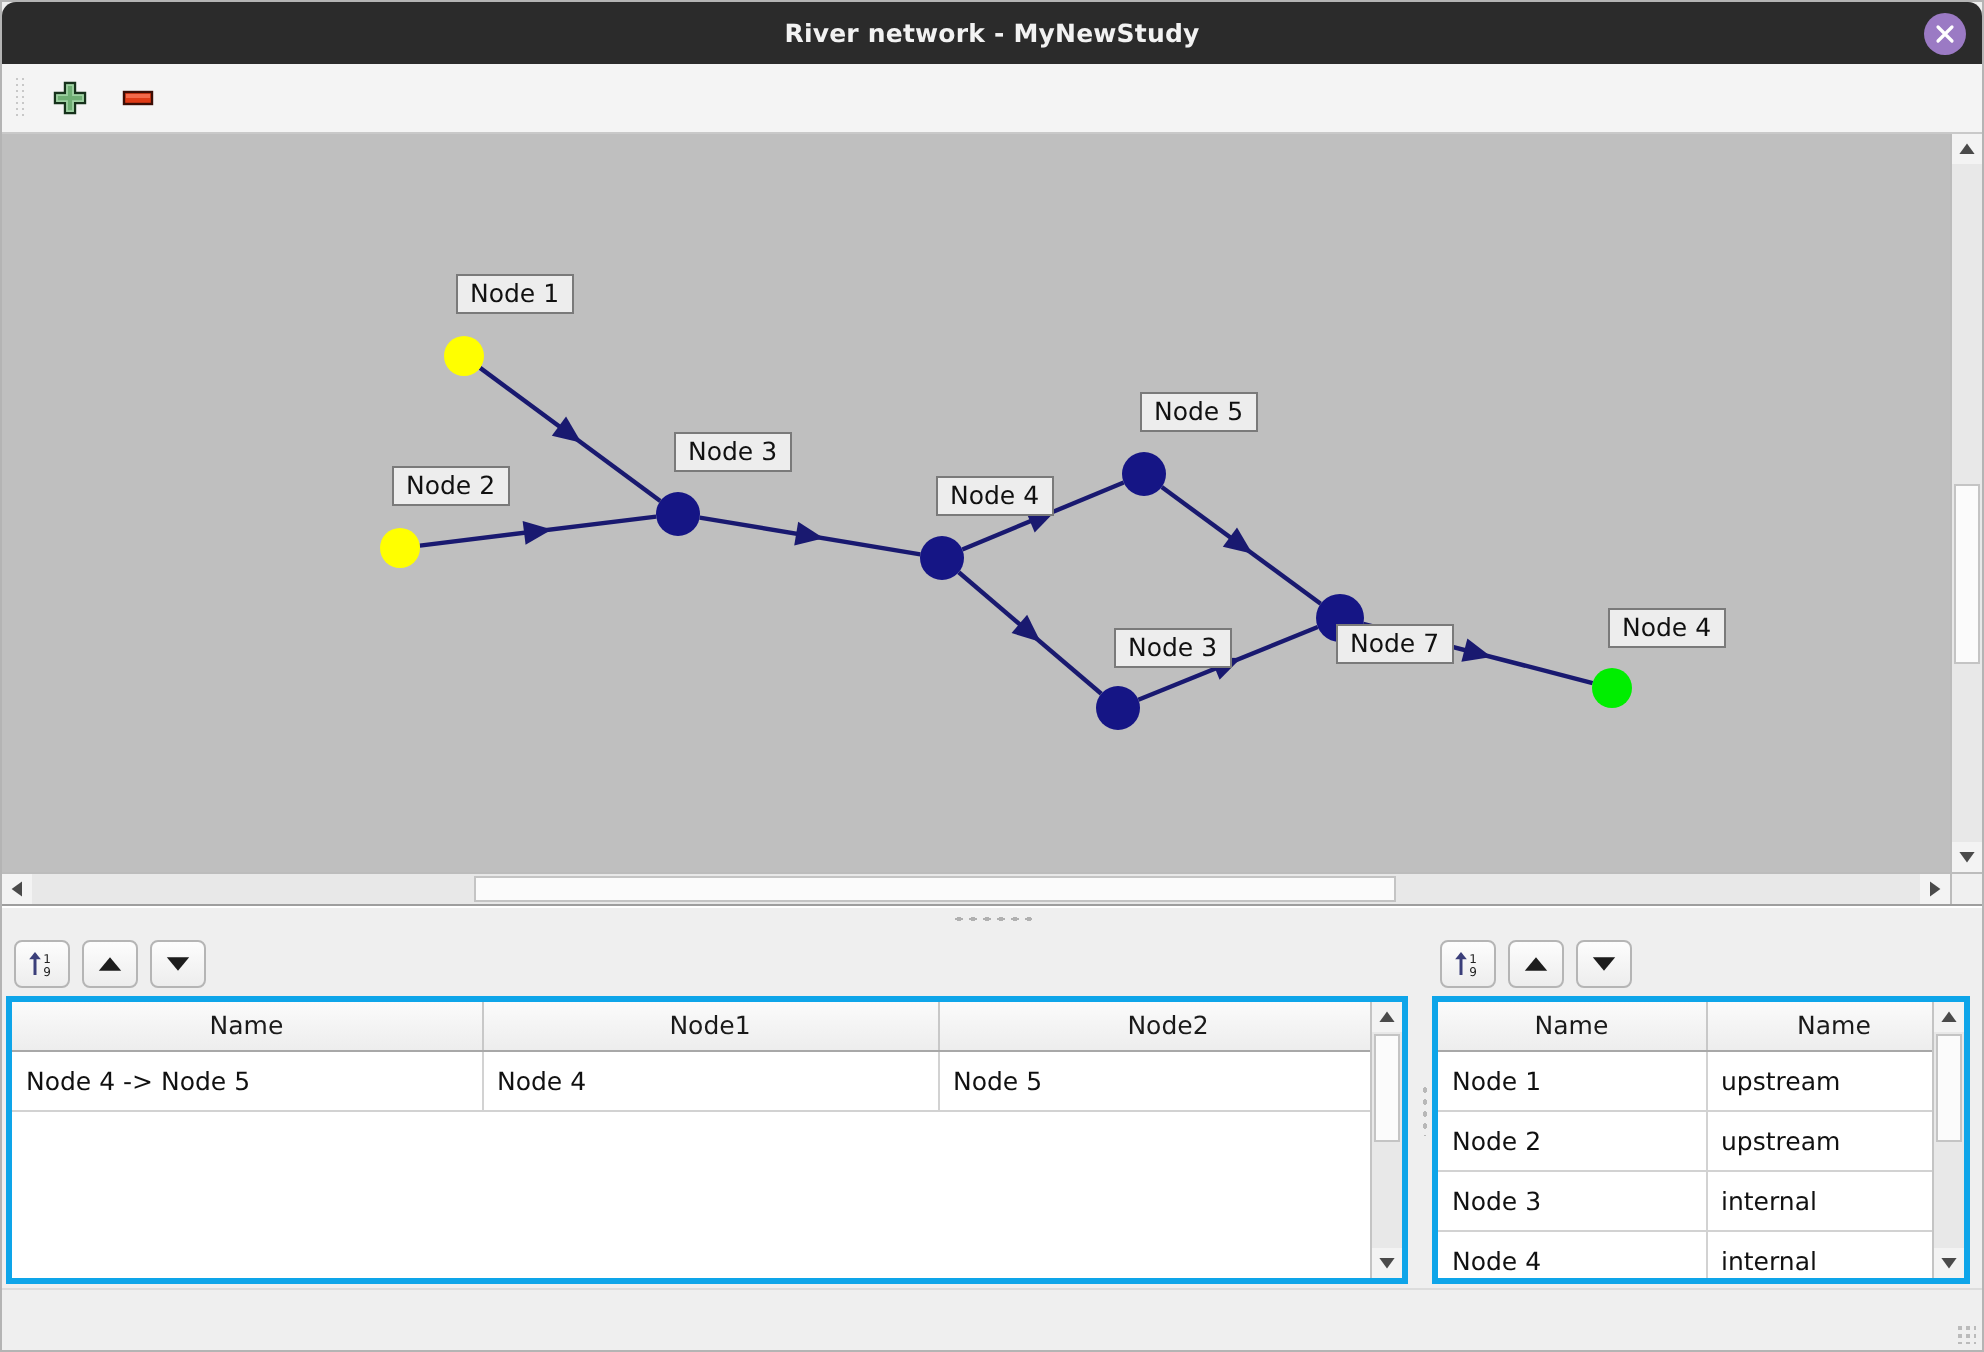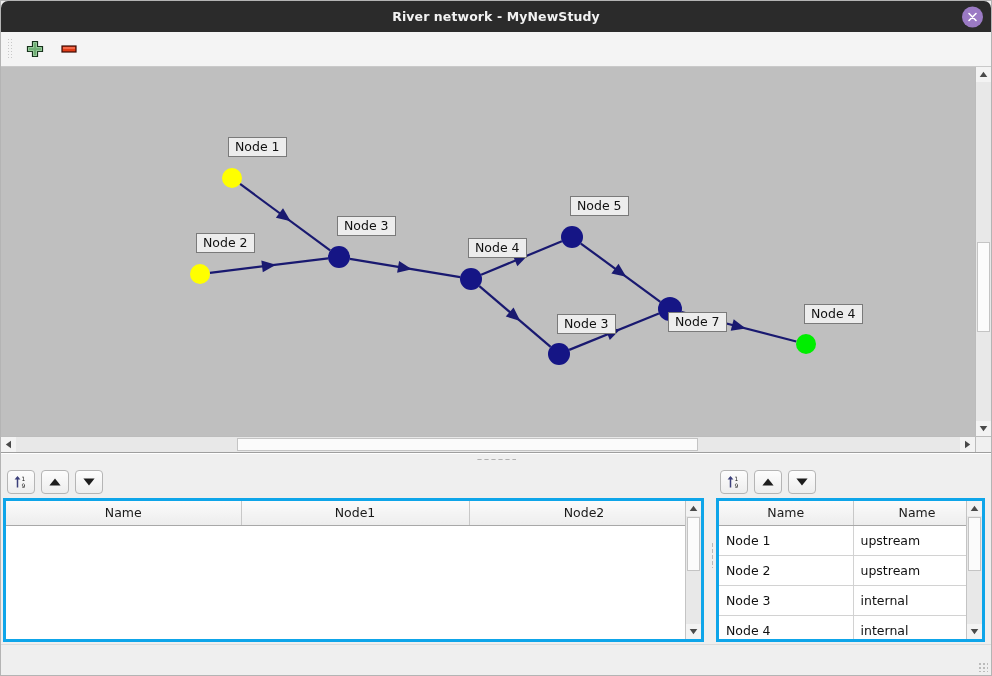--- a/index.html
+++ b/index.html
@@ -405,20 +405,25 @@
               <col style="width:230px">
             </colgroup>
           <thead>
               <tr id="left-head">
                 <th>Name</th>
                 <th>Node1</th>
                 <th>Node2</th>
               </tr>
             </thead>
           <tbody id="left-body">
+              <tr>
+                <td>Node 4 -&gt; Node 5</td>
+                <td>Node 4</td>
+                <td>Node 5</td>
+              </tr>
             </tbody>
         </table>
         <div class="table-vscroll">
           <div class="sb-track" style="left:0;top:15px;right:0;bottom:15px;"></div>
           <div class="sb-arrow" style="left:0;top:0;">
             <svg width="9" height="7" viewBox="0 0 9 7">
                 <path d="M4.5,0.8 L8.3,6 L0.7,6 z" fill="#4a4a4a"></path>
               </svg>
           </div>
           <div class="sb-thumb" style="left:1px;right:1px;top:16px;height:54px;"></div>

